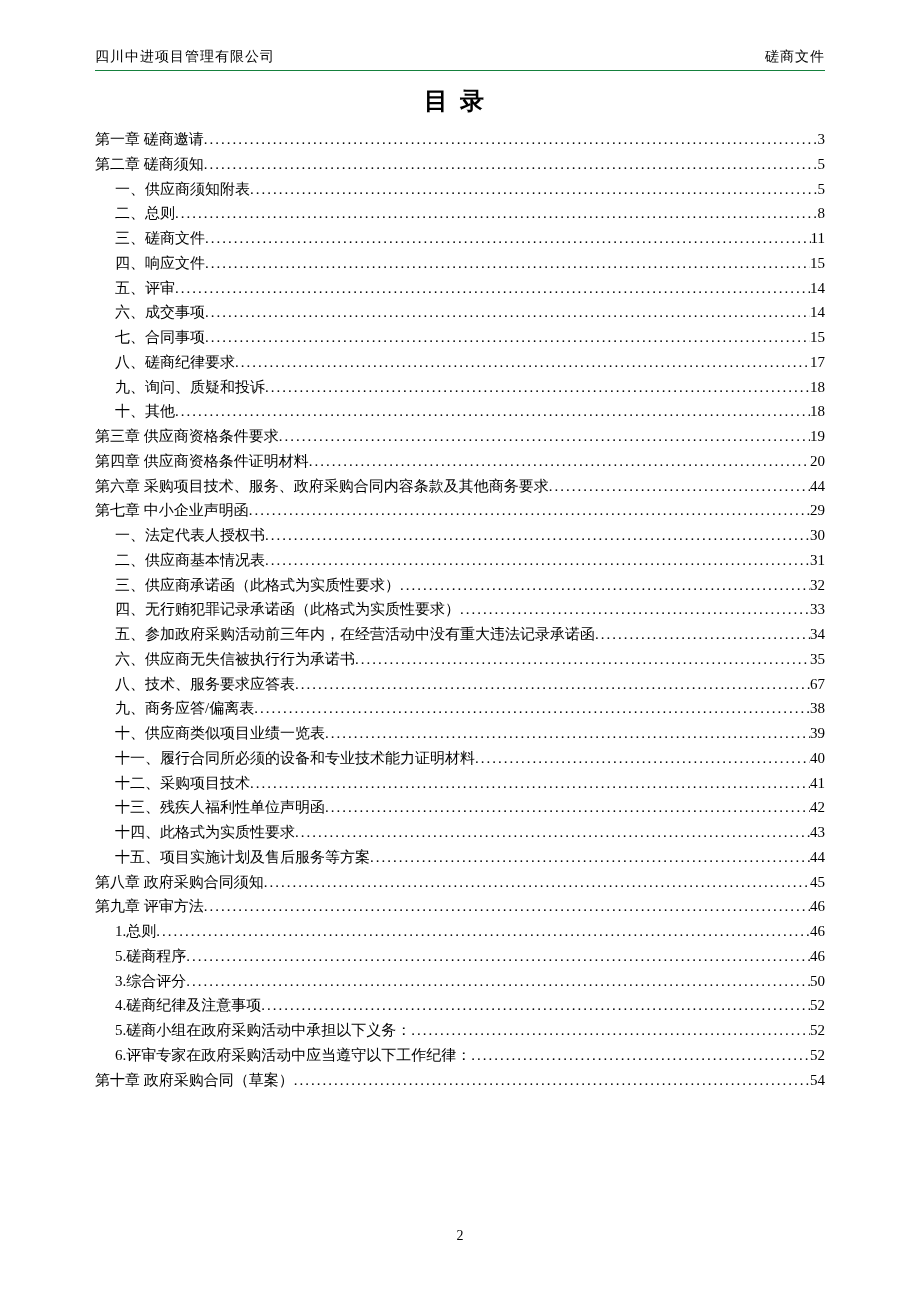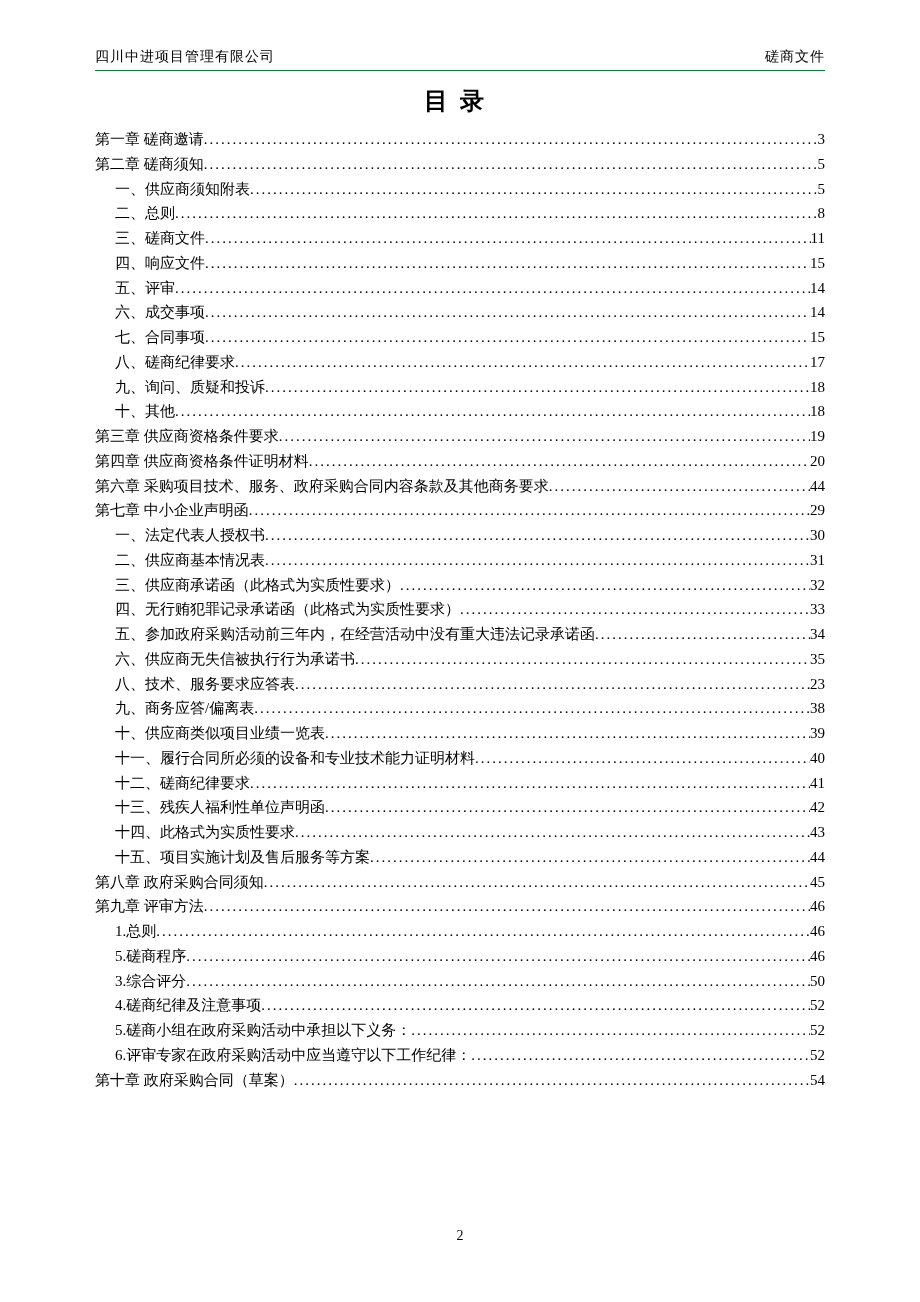--- a/index.html
+++ b/index.html
@@ -179,39 +179,39 @@
         <span class="toc-pg">34</span>
       </div>
       <div class="toc-line level-1">
         <span class="toc-label">六、供应商无失信被执行行为承诺书</span>
         <span class="toc-leader"></span>
         <span class="toc-pg">35</span>
       </div>
       <div class="toc-line level-1">
         <span class="toc-label">八、技术、服务要求应答表</span>
         <span class="toc-leader"></span>
-        <span class="toc-pg">23</span>
+        <span class="toc-pg">67</span>
       </div>
       <div class="toc-line level-1">
         <span class="toc-label">九、商务应答/偏离表</span>
         <span class="toc-leader"></span>
         <span class="toc-pg">38</span>
       </div>
       <div class="toc-line level-1">
         <span class="toc-label">十、供应商类似项目业绩一览表</span>
         <span class="toc-leader"></span>
         <span class="toc-pg">39</span>
       </div>
       <div class="toc-line level-1">
         <span class="toc-label">十一、履行合同所必须的设备和专业技术能力证明材料</span>
         <span class="toc-leader"></span>
         <span class="toc-pg">40</span>
       </div>
       <div class="toc-line level-1">
-        <span class="toc-label">十二、磋商纪律要求</span>
+        <span class="toc-label">十二、采购项目技术</span>
         <span class="toc-leader"></span>
         <span class="toc-pg">41</span>
       </div>
       <div class="toc-line level-1">
         <span class="toc-label">十三、残疾人福利性单位声明函</span>
         <span class="toc-leader"></span>
         <span class="toc-pg">42</span>
       </div>
       <div class="toc-line level-1">
         <span class="toc-label">十四、此格式为实质性要求 </span>

